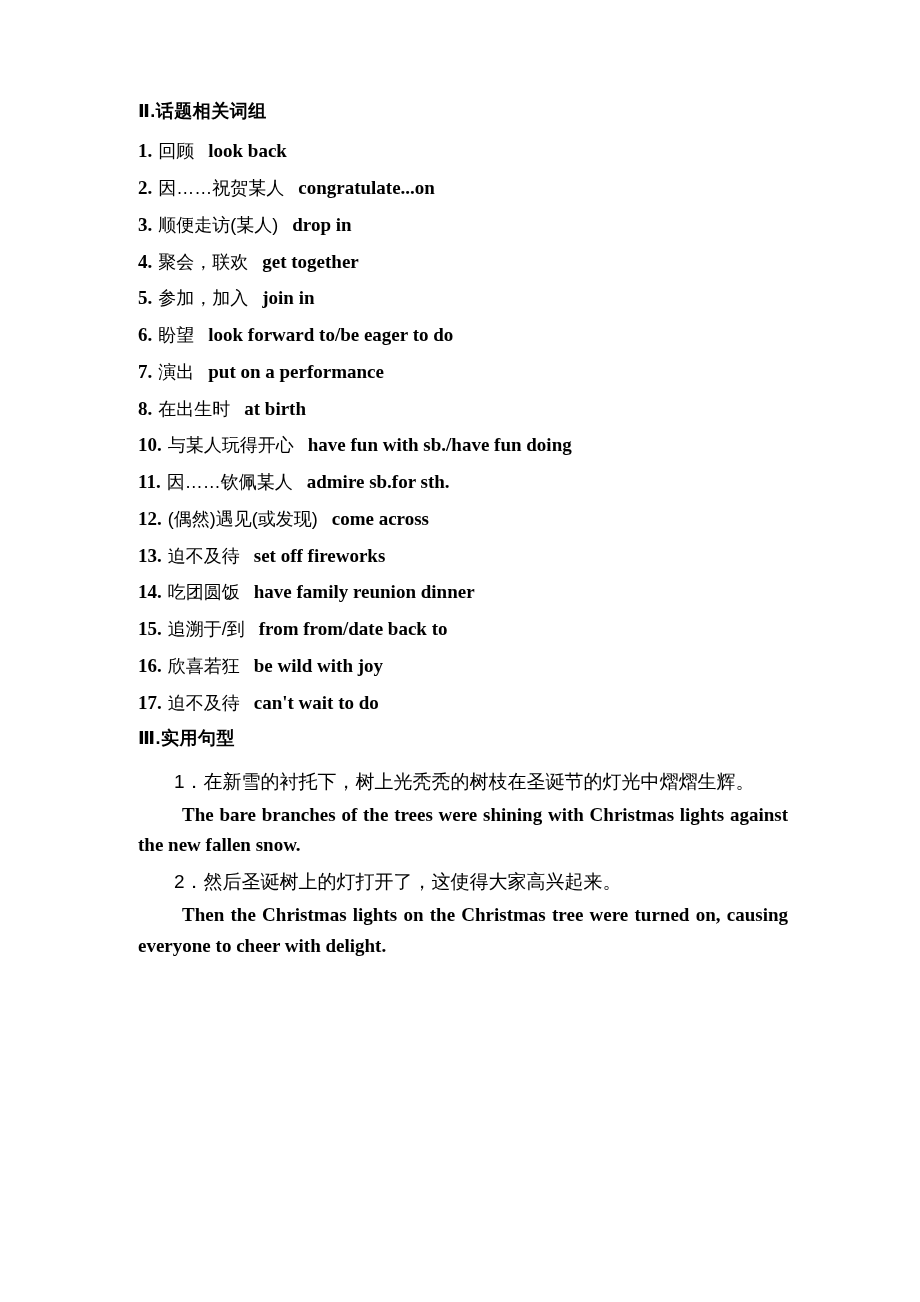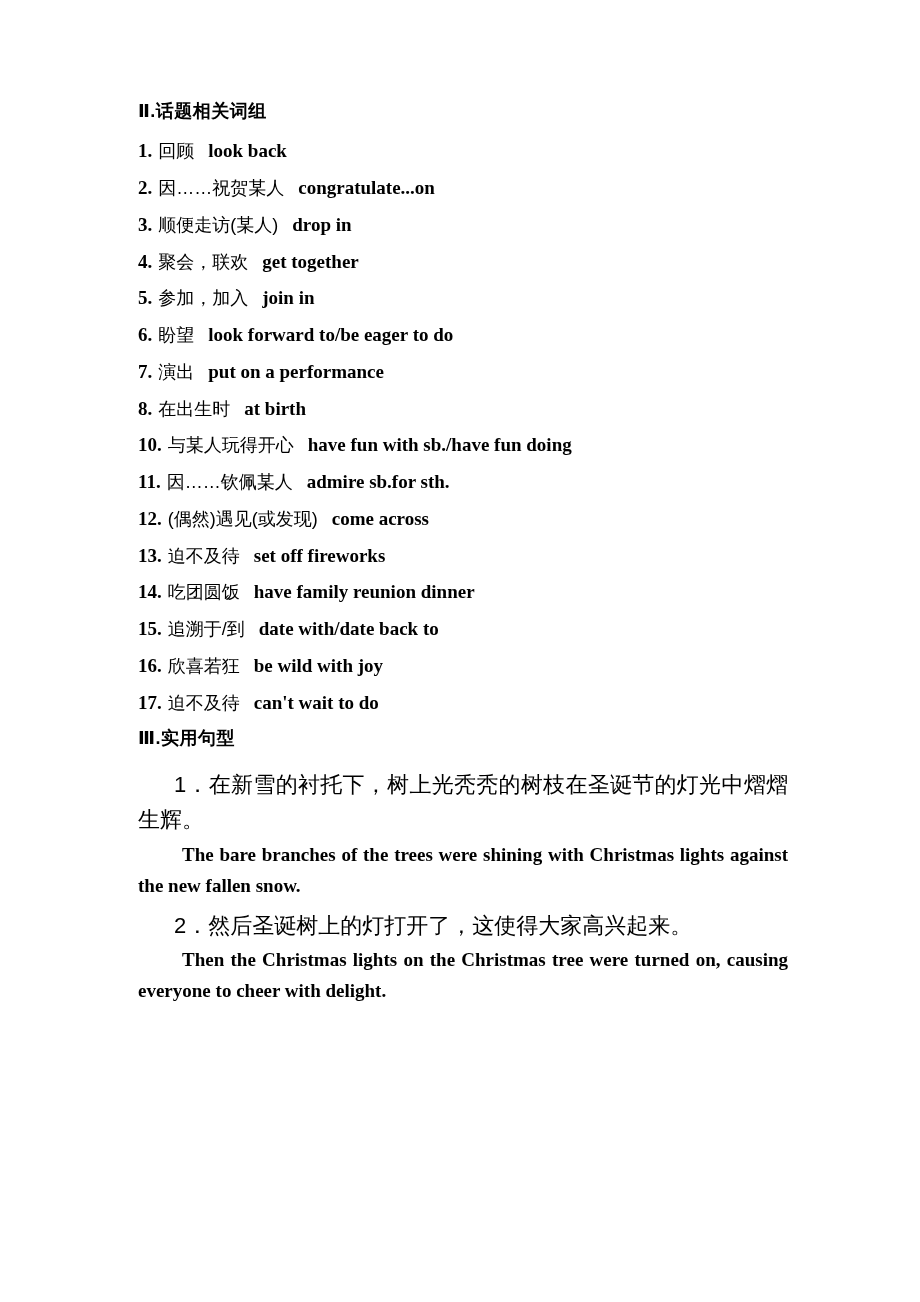--- a/index.html
+++ b/index.html
@@ -57,21 +57,21 @@
   .item .en {
     font-family: "Liberation Serif", "DejaVu Serif", serif;
     font-weight: bold;
     font-size: 19px;
   }
   .gap-sm { display: inline-block; width: 14px; }
   .gap-xs { display: inline-block; width: 6px; }
 
   .sent-cn {
     font-family: "Liberation Sans", "DejaVu Sans", sans-serif;
-    font-size: 22px;
+    font-size: 19px;
     line-height: 1.62;
     margin: 0 0 2px 0;
     text-indent: 36px;
     text-align: justify;
   }
   .sent-en {
     font-family: "Liberation Serif", "DejaVu Serif", serif;
     font-size: 19px;
     font-weight: bold;
     line-height: 1.62;
@@ -125,21 +125,21 @@
       <div class="item">
         <span class="num">12.</span><span class="gap-xs"></span><span class="cn">(偶然)遇见(或发现)</span><span class="gap-sm"></span><span class="en">come across</span>
       </div>
       <div class="item">
         <span class="num">13.</span><span class="gap-xs"></span><span class="cn">迫不及待</span><span class="gap-sm"></span><span class="en">set off fireworks</span>
       </div>
       <div class="item">
         <span class="num">14.</span><span class="gap-xs"></span><span class="cn">吃团圆饭</span><span class="gap-sm"></span><span class="en">have family reunion dinner</span>
       </div>
       <div class="item">
-        <span class="num">15.</span><span class="gap-xs"></span><span class="cn">追溯于/到</span><span class="gap-sm"></span><span class="en">date with/date back to</span>
+        <span class="num">15.</span><span class="gap-xs"></span><span class="cn">追溯于/到</span><span class="gap-sm"></span><span class="en">from from/date back to</span>
       </div>
       <div class="item">
         <span class="num">16.</span><span class="gap-xs"></span><span class="cn">欣喜若狂</span><span class="gap-sm"></span><span class="en">be wild with joy</span>
       </div>
       <div class="item">
         <span class="num">17.</span><span class="gap-xs"></span><span class="cn">迫不及待</span><span class="gap-sm"></span><span class="en">can't wait to do</span>
       </div>
     </div>
 
     <div class="section-head second">Ⅲ.实用句型</div>

